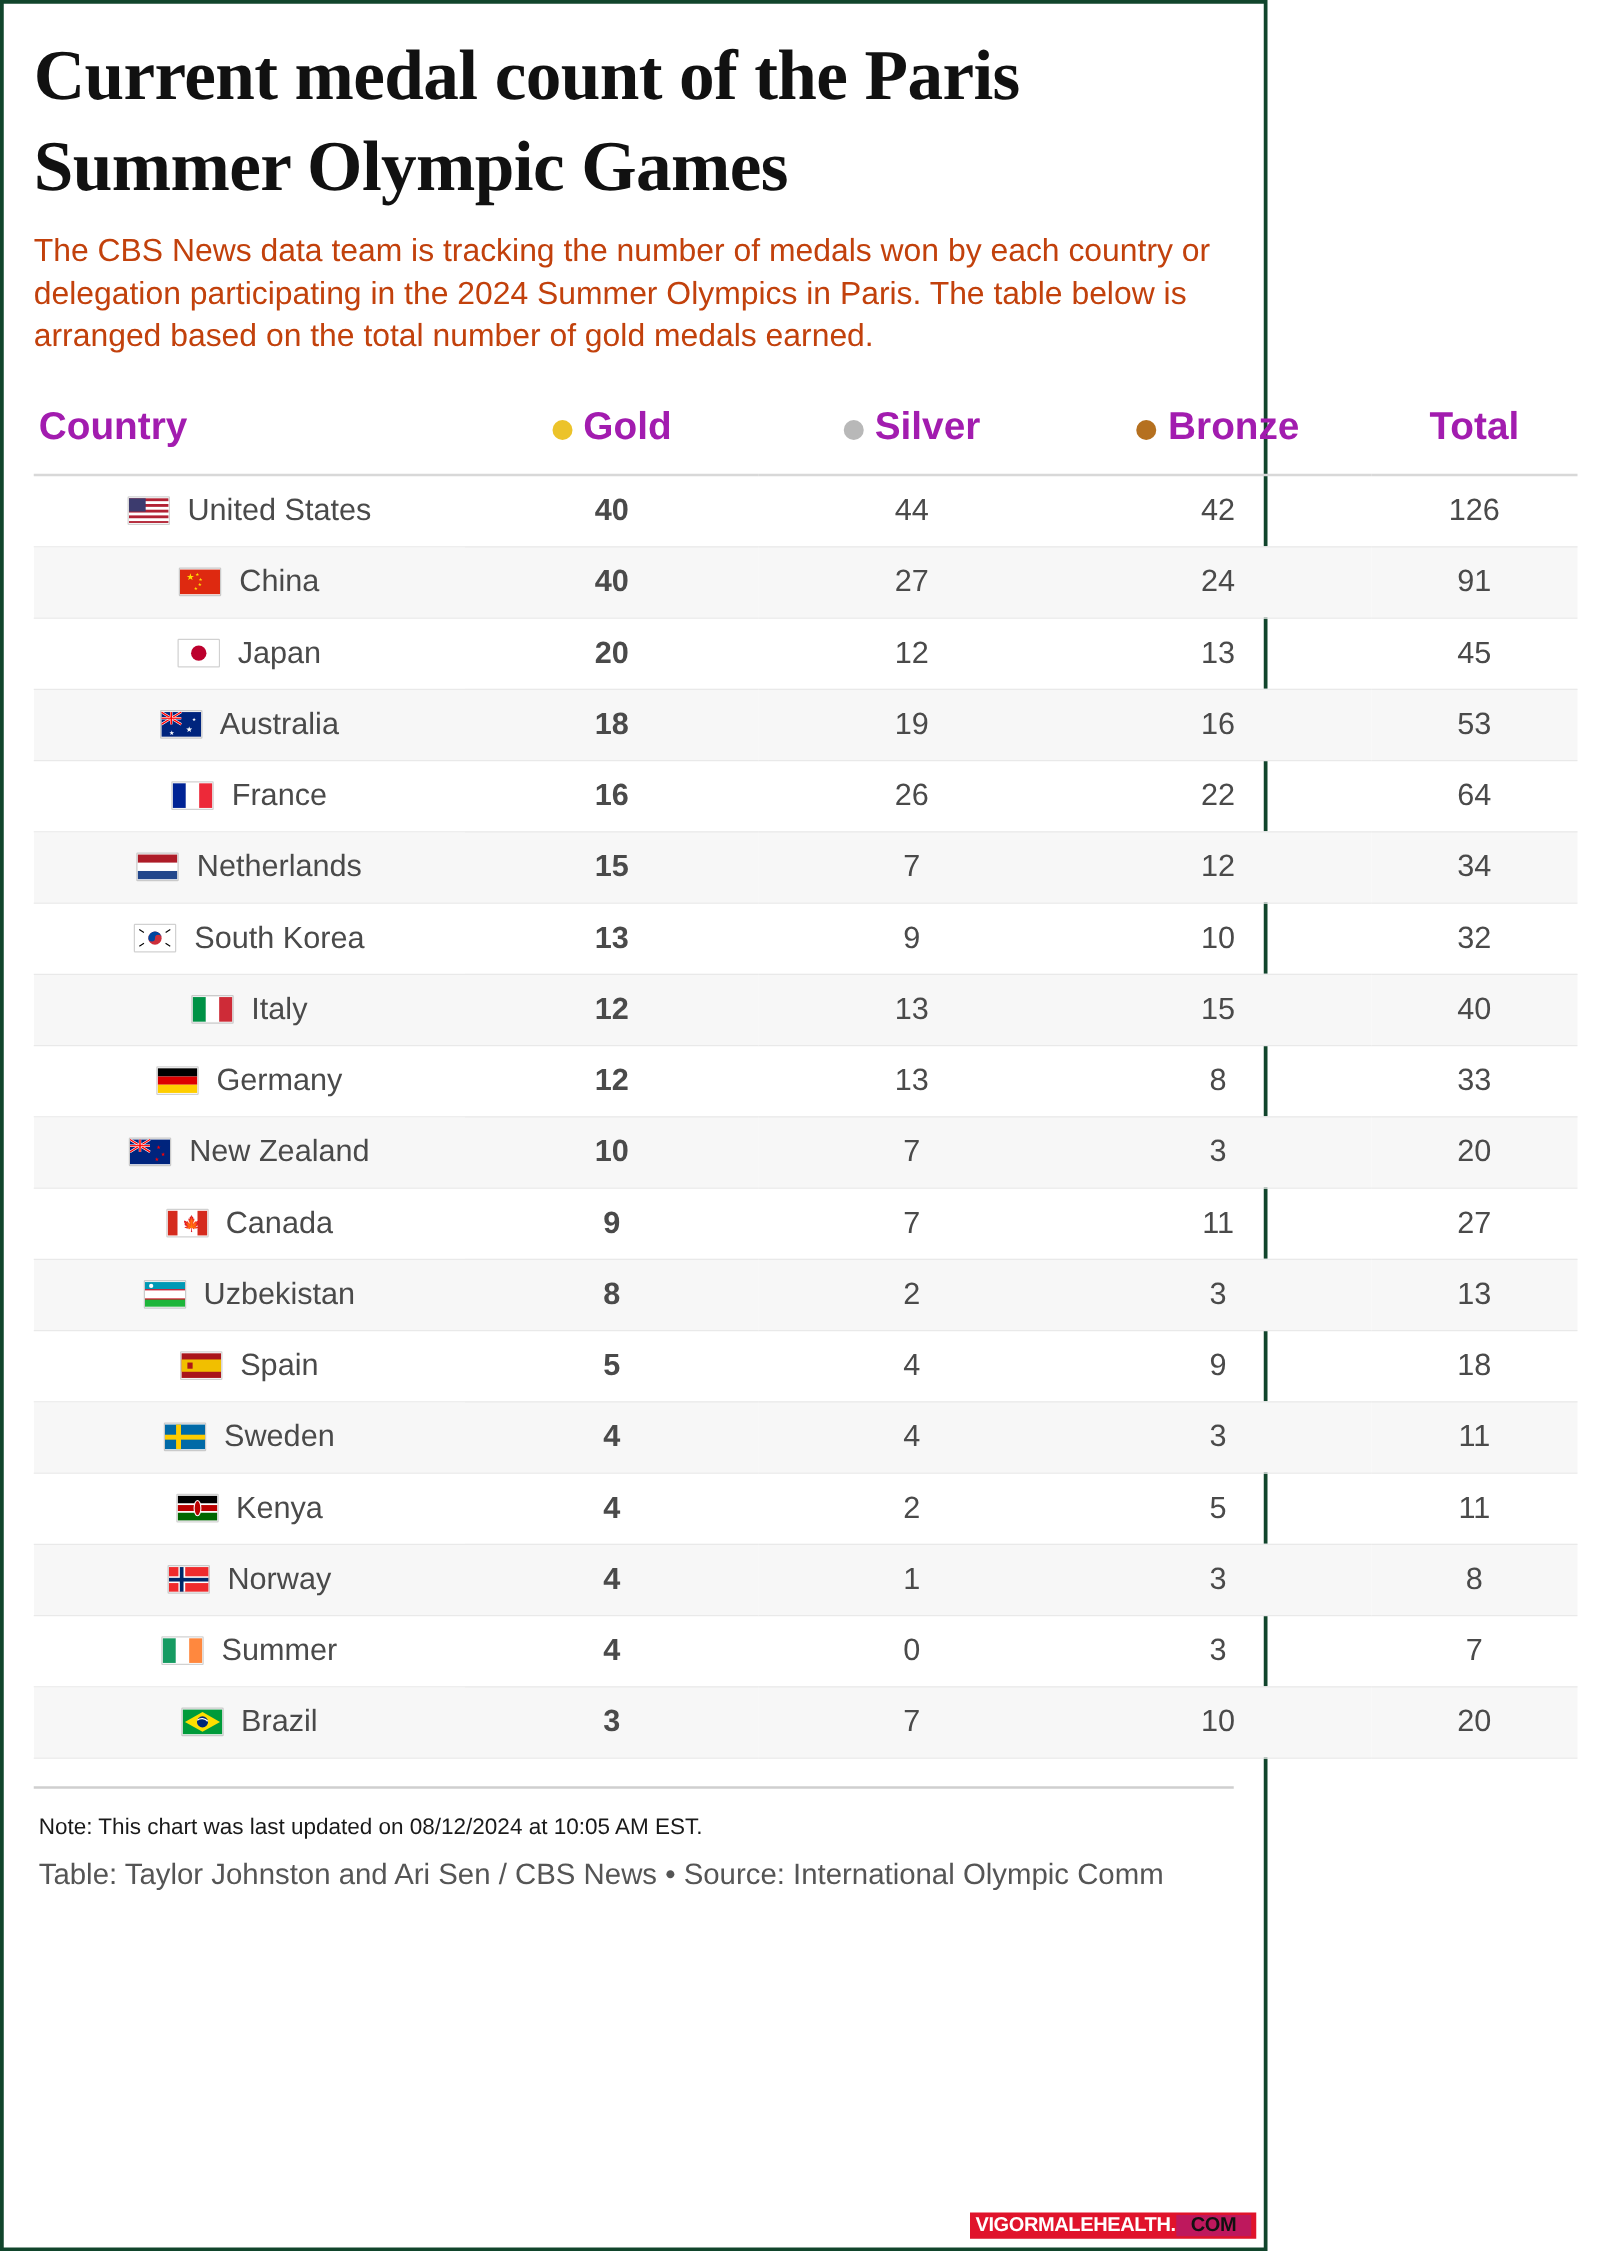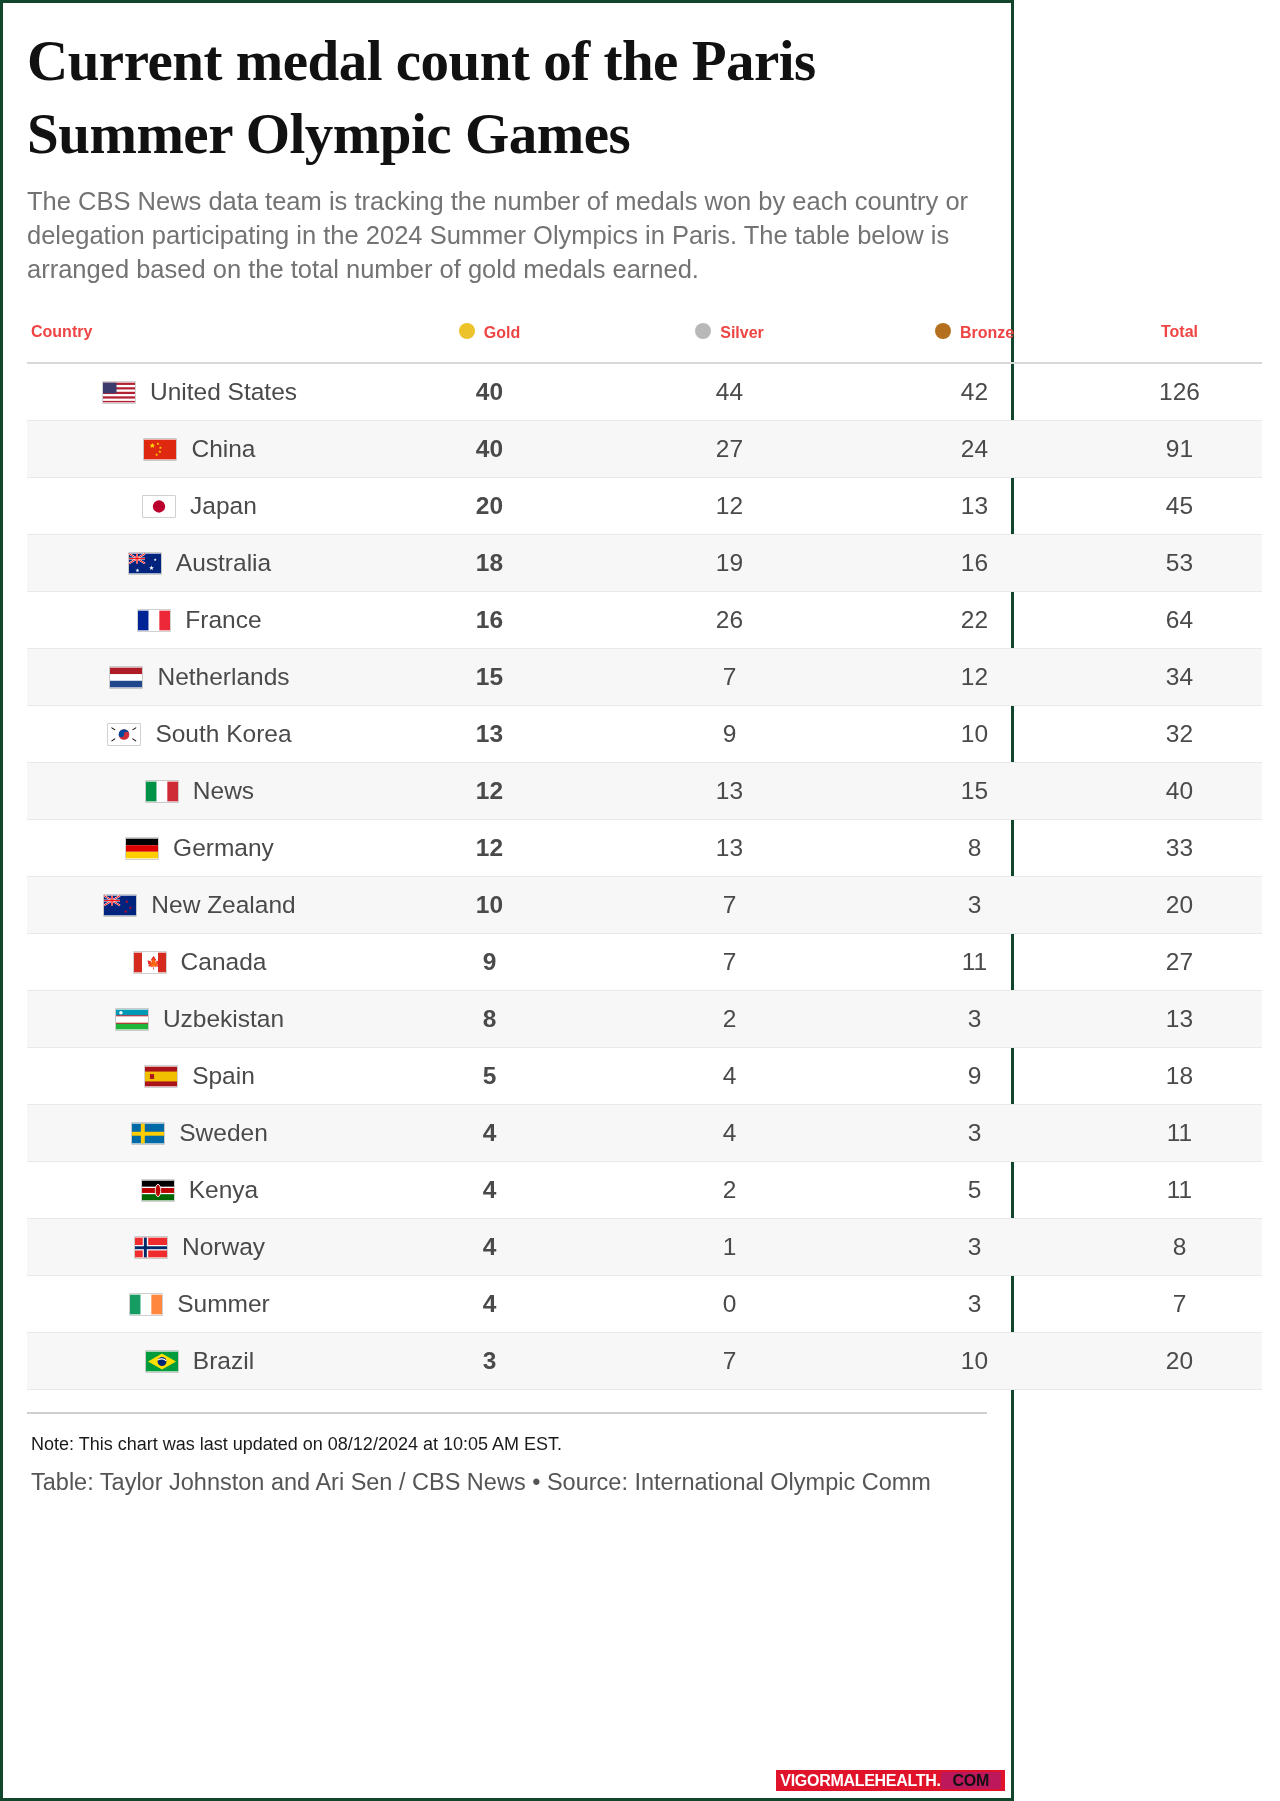--- a/index.html
+++ b/index.html
@@ -31,33 +31,33 @@
     font-size: 57px;
     line-height: 1.28;
     letter-spacing: -0.5px;
     margin: 0 0 14px 0;
     color: #111111;
     max-width: 1120px;
   }
   p.deck {
     font-size: 25.5px;
     line-height: 1.33;
-    color: #737373;
+    color: #c2410c;
     margin: 0 0 26px 0;
     max-width: 1230px;
   }
   table.medals {
     width: 1235px;
     border-collapse: collapse;
     table-layout: fixed;
   }
   table.medals th {
-    font-size: 16px;
+    font-size: 31px;
     font-weight: bold;
-    color: #ef4444;
+    color: #a21caf;
     text-align: center;
     padding: 10px 0 20px 0;
     border-bottom: 2px solid #d8d8d8;
     vertical-align: middle;
   }
   table.medals th.country-col {
     text-align: left;
     padding-left: 4px;
   }
   col.c-country { width: 345px; }
@@ -280,21 +280,21 @@
             <td class="gold">13</td>
             <td>9</td>
             <td>10</td>
             <td>32</td>
           </tr>
           <tr>
             <td class="country"><span class="flag"><svg viewBox="0 0 26 16">
                   <rect width="8.67" height="16" fill="#009246"></rect>
                   <rect x="8.67" width="8.67" height="16" fill="#fff"></rect>
                   <rect x="17.34" width="8.66" height="16" fill="#ce2b37"></rect>
-                </svg></span><span>News</span></td>
+                </svg></span><span>Italy</span></td>
             <td class="gold">12</td>
             <td>13</td>
             <td>15</td>
             <td>40</td>
           </tr>
           <tr>
             <td class="country"><span class="flag"><svg viewBox="0 0 26 16">
                   <rect width="26" height="5.33" fill="#000"></rect>
                   <rect y="5.33" width="26" height="5.34" fill="#dd0000"></rect>
                   <rect y="10.67" width="26" height="5.33" fill="#ffce00"></rect>

